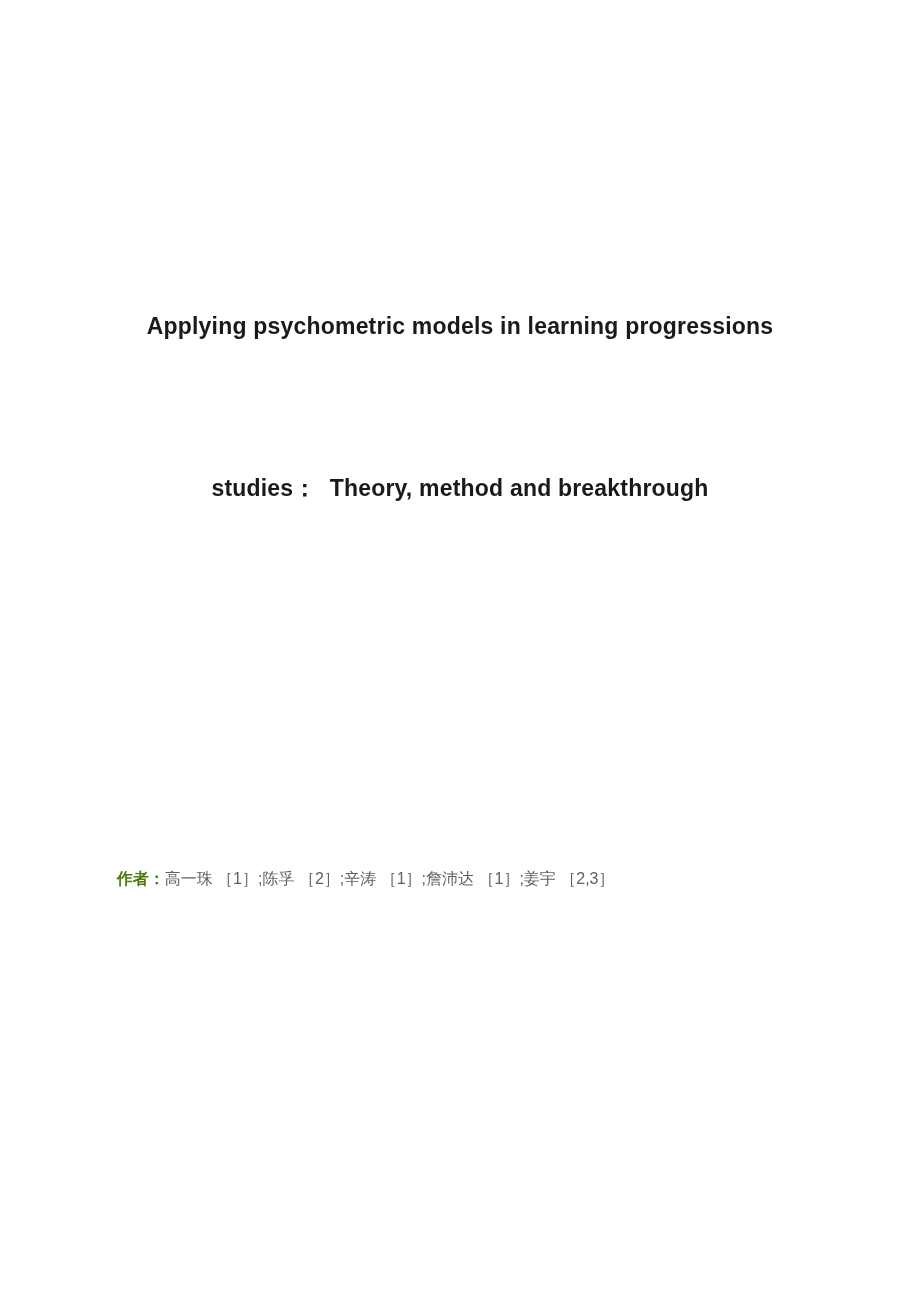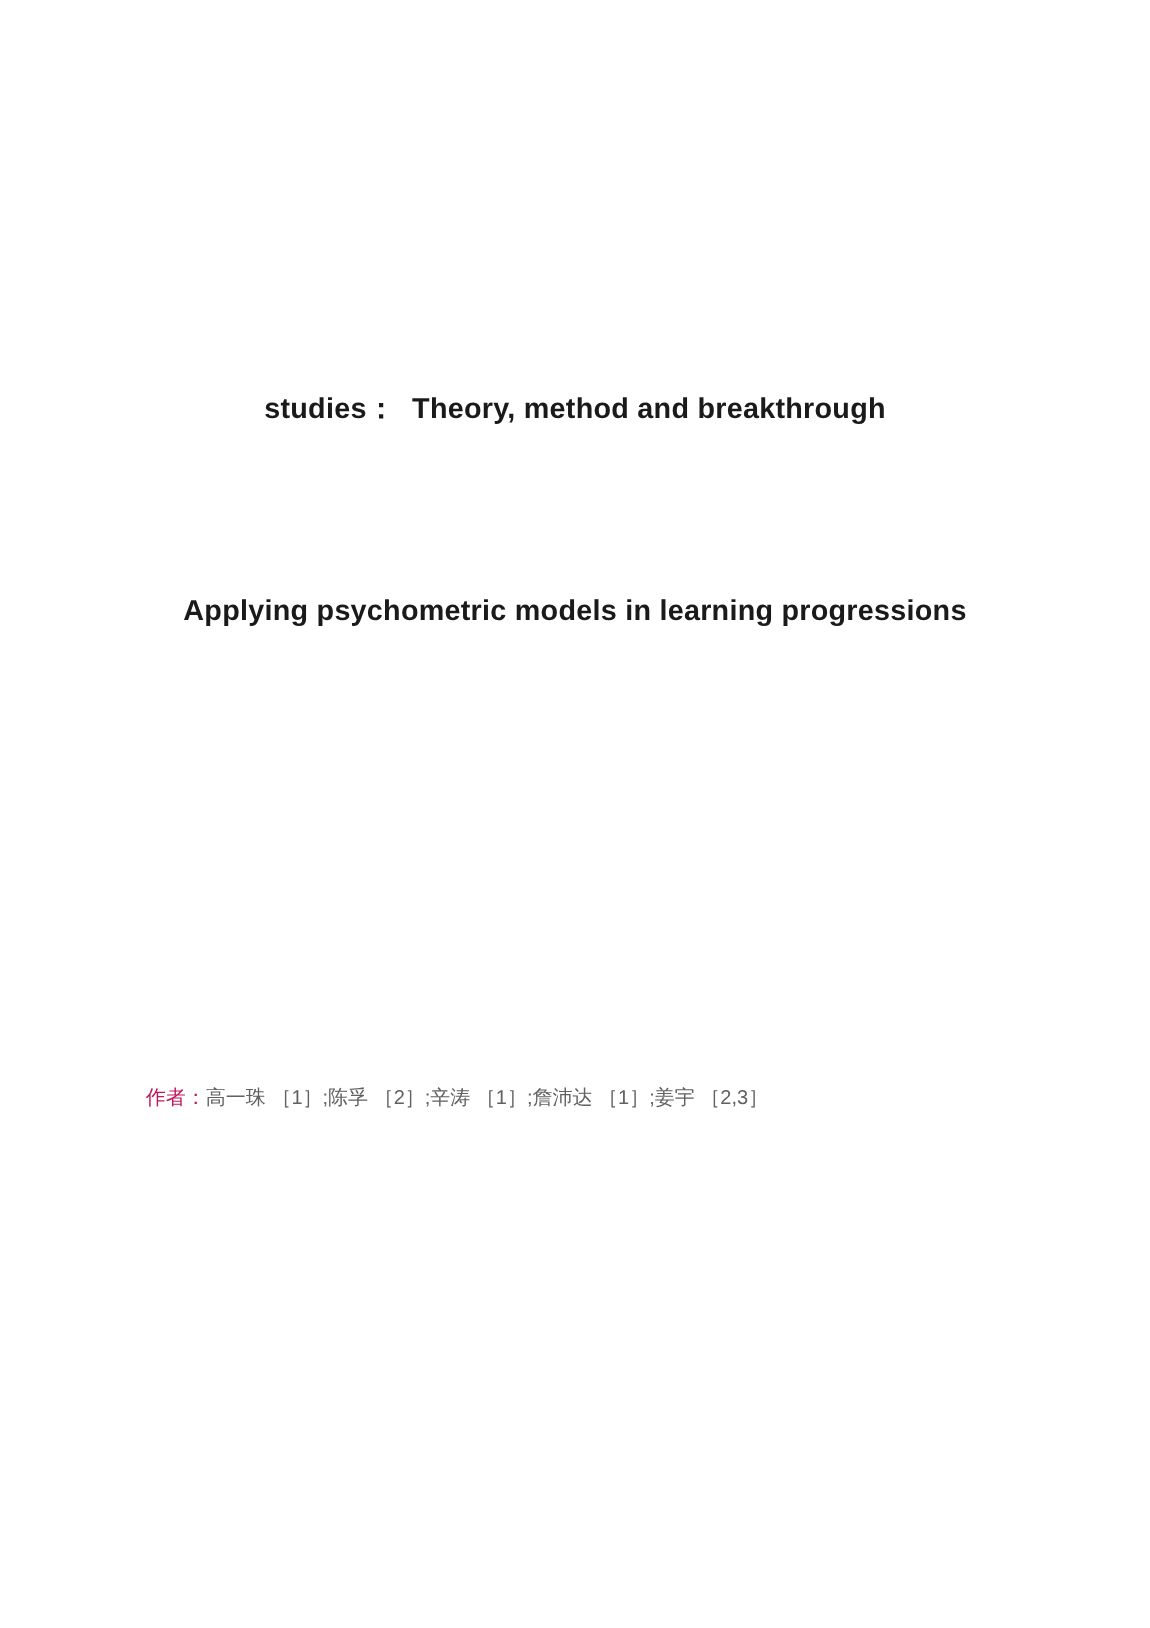--- a/index.html
+++ b/index.html
@@ -25,30 +25,30 @@
   .content{
     margin:40px 0 0 90px;
     width:730px;
     font-size:16px;
     line-height:48px;
     color:#616161;
     white-space:pre-wrap;
   }
   .line{min-height:48px;}
   .indent{text-indent:53px;}
-  .label{font-weight:400;color:#be185d;}
+  .label{font-weight:700;color:#4d7c0f;}
 </style>
 </head>
 <body>
 
 <div class="page">
 
   <h1 class="title">
+    <div>Applying psychometric models in learning progressions</div>
     <div>studies：  Theory, method and breakthrough</div>
-    <div>Applying psychometric models in learning progressions</div>
   </h1>
 
   <div class="content">
 
     <div class="line indent">
       <span class="label">作者：</span><span>高一珠 ［1］;陈孚 ［2］;辛涛 ［1］;詹沛达 ［1］;姜宇 ［2,3］</span>
     </div>
 
     
     

